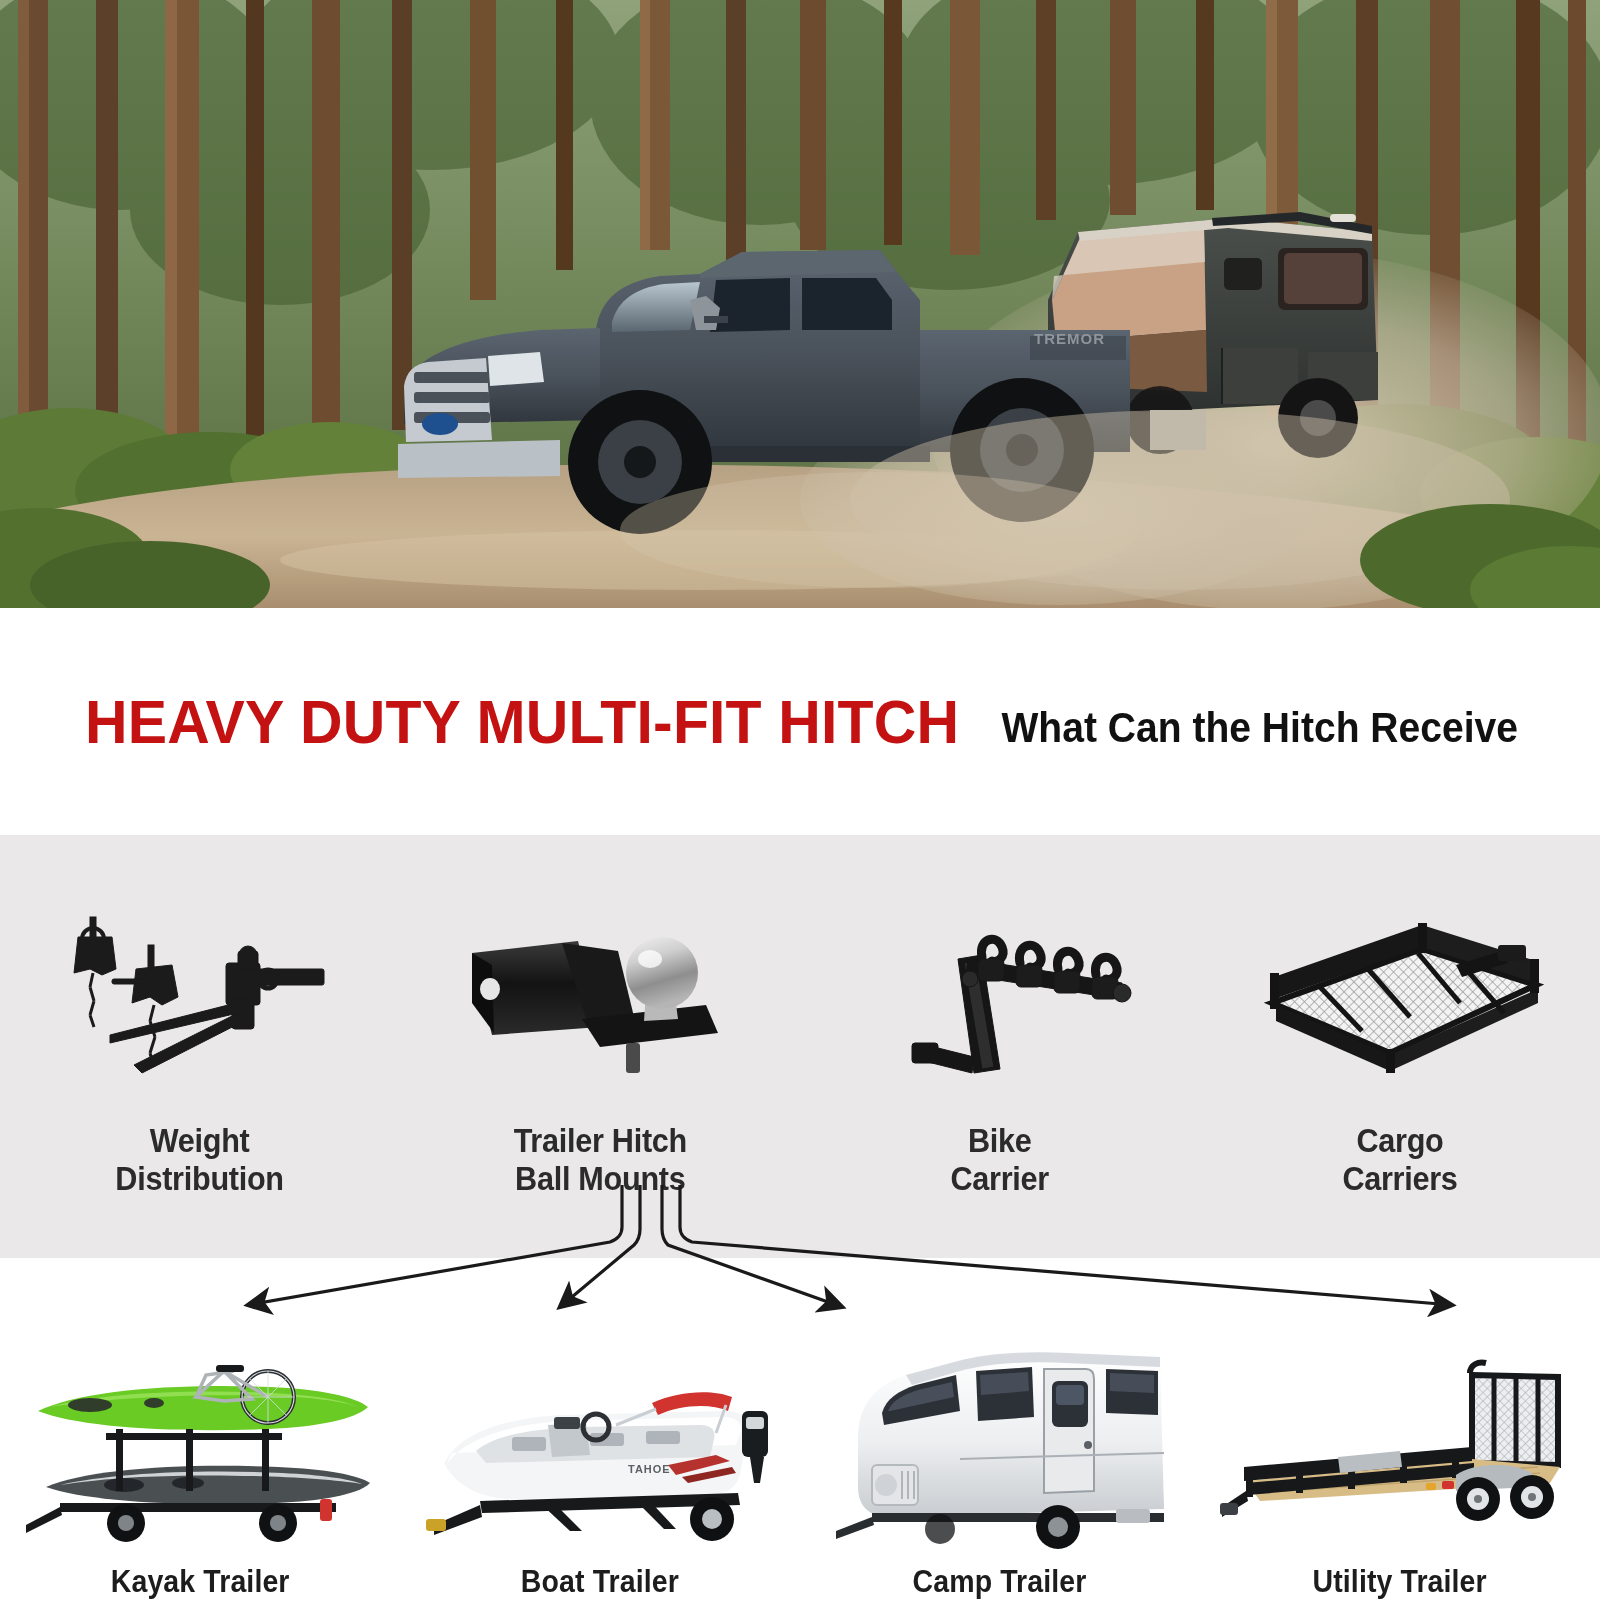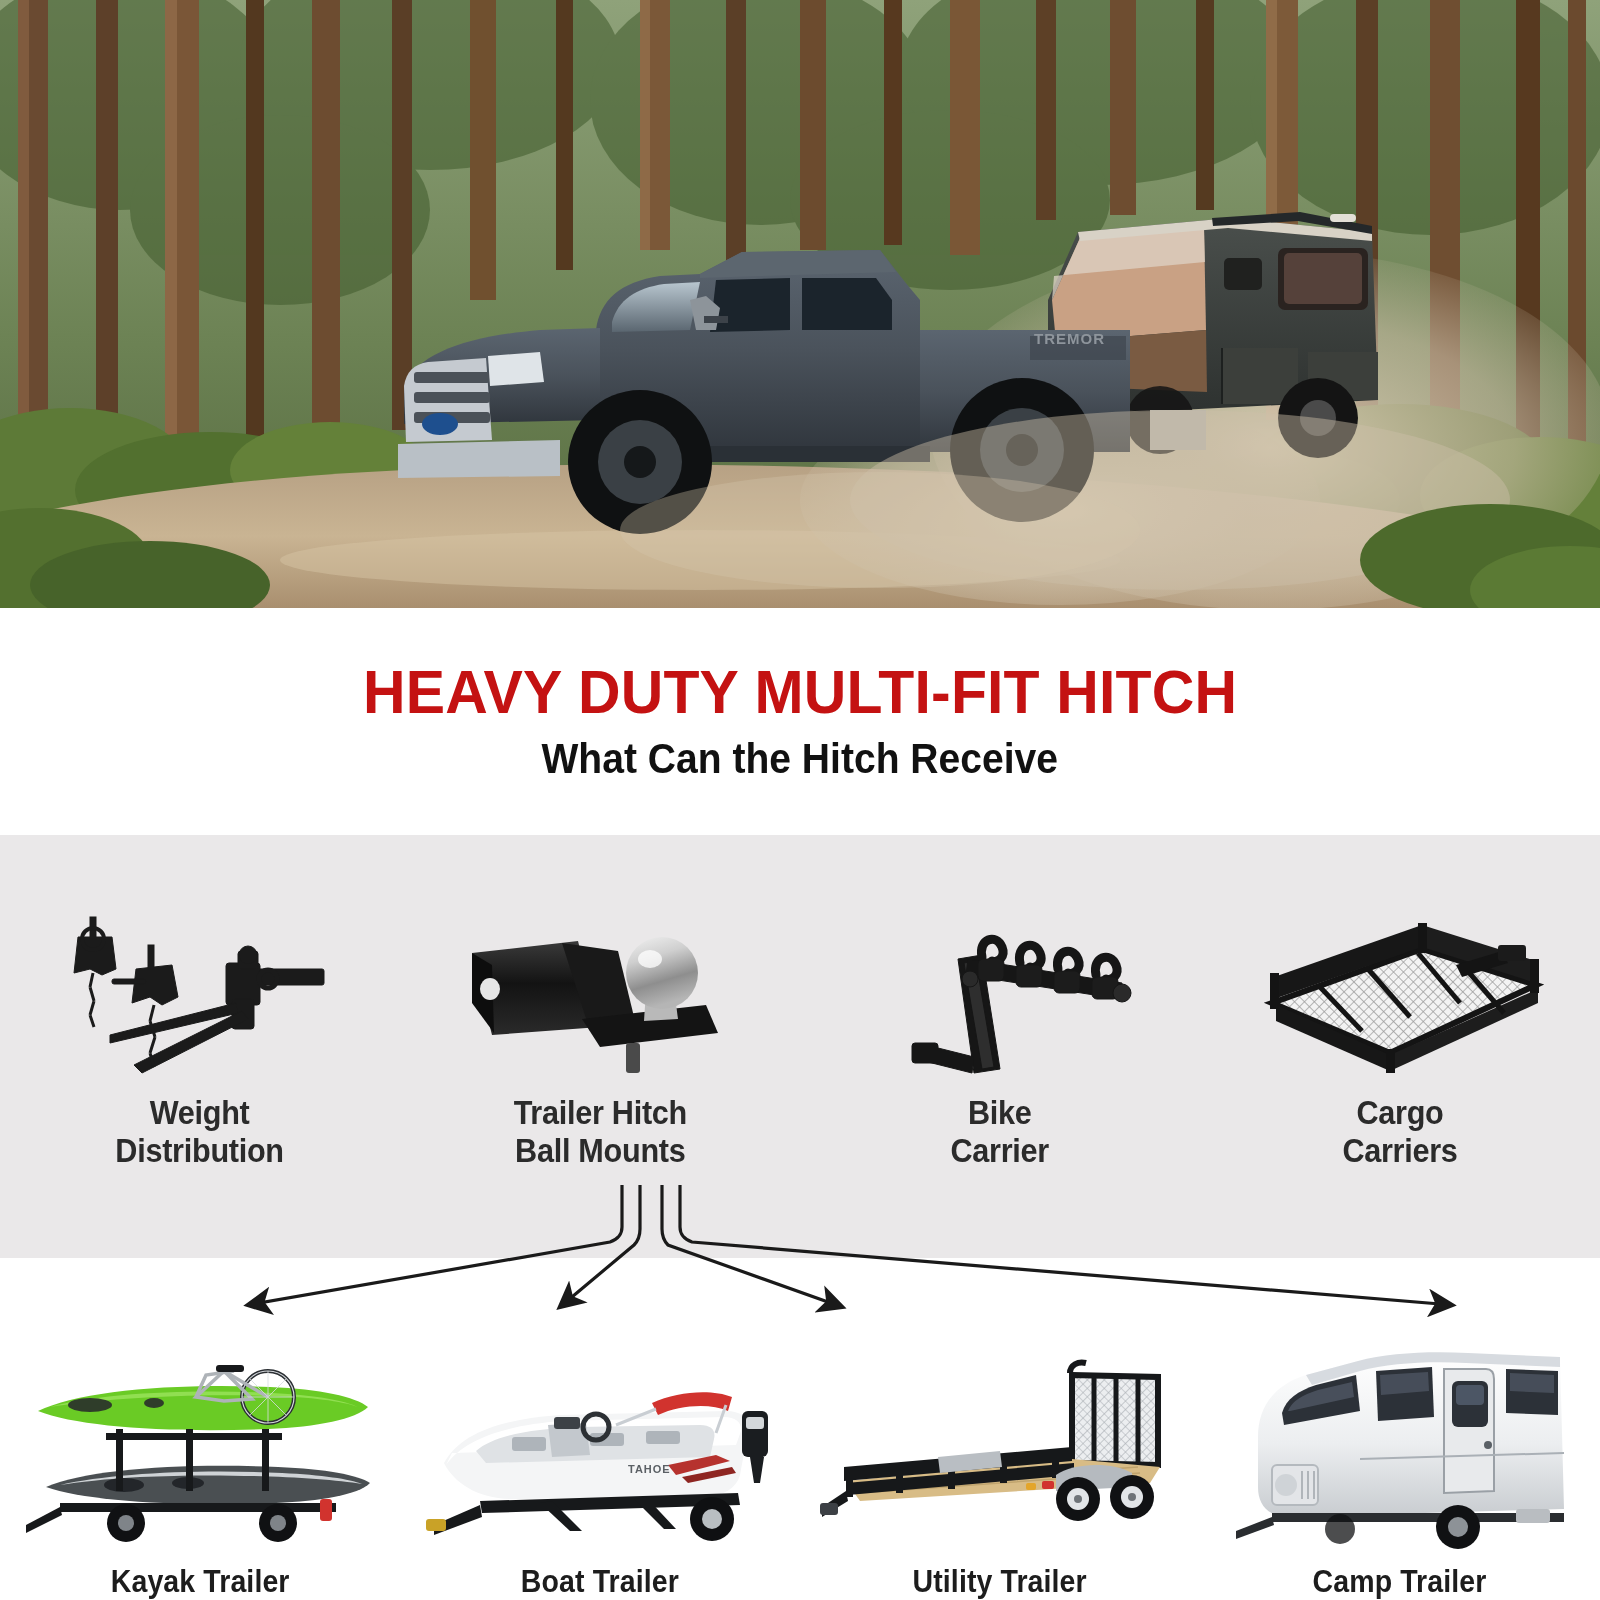--- a/index.html
+++ b/index.html
@@ -12,21 +12,21 @@
   .page { position: relative; width: 1600px; height: 1600px; }
 
   
   .hero { position: relative; width: 1600px; height: 608px; overflow: hidden; background: #a21caf; }
   .hero svg { display: block; width: 1600px; height: 608px; }
 
   
   .titleblock {
     position: relative; width: 1600px; height: 227px;
     background: #ffffff;
-    display: flex; flex-direction: column;
+    display: flex; 
     align-items: center; justify-content: center;
   }
   .title-main {
     font-family: "Liberation Sans Narrow", "Liberation Sans", sans-serif;
     font-weight: 700; font-size: 62px; letter-spacing: 0.2px;
     color: #C41212; line-height: 1.02;
     transform: scaleX(0.95); transform-origin: center;
     white-space: nowrap;
   }
   .title-sub {
@@ -42,20 +42,21 @@
     background: #EAE8E9;
   }
   .acc-row {
     position: absolute; left: 0; top: 0; width: 1600px; height: 423px;
     display: flex; align-items: flex-start;
   }
   .acc-cell {
     flex: 1 1 25%; height: 100%;
     display: flex; flex-direction: column; align-items: center;
     padding-top: 72px;
+    gap: 28px;
   }
   .acc-art { width: 300px; height: 172px; display: block; }
   .acc-label {
     margin-top: 14px; text-align: center;
     font-family: "Liberation Sans Narrow", "Liberation Sans", sans-serif;
     font-weight: 700; font-size: 34px; color: #2b2b2b;
     line-height: 1.12; letter-spacing: -0.3px;
     transform: scaleX(0.9); transform-origin: center top;
     white-space: pre-line;
   }
@@ -528,20 +529,66 @@
           <circle cx="292" cy="178" r="22" fill="#0f1012"></circle>
           <circle cx="292" cy="178" r="10" fill="#b9bec2"></circle>
           <rect x="6" y="178" width="20" height="12" rx="3" fill="#c9a227"></rect>
         </svg>
         <div class="trl-label">Boat Trailer</div>
       </div>
 
       <div class="trl-cell">
         <svg class="trl-art" viewBox="0 0 360 215">
           <defs>
+            <linearGradient id="camperBody" x1="0" y1="0" x2="0" y2="1">
+              <stop offset="0" stop-color="#ffffff"></stop>
+              <stop offset="0.55" stop-color="#eceef0"></stop>
+              <stop offset="1" stop-color="#c8ccd0"></stop>
+            </linearGradient>
+          </defs>
+
+          <path d="M38,96 C38,66 54,44 86,34 L138,20 C168,12 208,10 248,12 L340,16 L344,168 L70,176 C48,176 38,164 38,146 Z" fill="url(#camperBody)"></path>
+
+          <path d="M86,34 L138,20 C168,12 208,10 248,12 L340,16 L340,26 L246,22 C208,20 170,22 140,30 L92,44 Z" fill="#d7dbe0"></path>
+
+          <path d="M62,72 C66,58 78,50 96,44 L136,34 L140,70 L64,84 Z" fill="#2c3138"></path>
+          <path d="M68,70 C72,60 82,54 98,49 L132,41 L134,56 L70,70 Z" fill="#4d5561" opacity="0.85"></path>
+
+          <path d="M156,30 L212,26 L214,76 L158,80 Z" fill="#2c3138"></path>
+          <path d="M160,34 L208,31 L209,50 L161,54 Z" fill="#4d5561" opacity="0.8"></path>
+
+          <path d="M224,28 L266,28 C272,28 274,32 274,38 L274,150 L224,152 Z" fill="#e8eaec" stroke="#9aa0a6" stroke-width="2"></path>
+          <rect x="232" y="40" width="36" height="46" rx="6" fill="#2c3138"></rect>
+          <rect x="236" y="44" width="28" height="20" rx="4" fill="#556070" opacity="0.8"></rect>
+          <circle cx="268" cy="104" r="4" fill="#5a6066"></circle>
+
+          <path d="M286,28 L338,30 L338,74 L286,72 Z" fill="#2c3138"></path>
+          <path d="M290,32 L334,34 L334,52 L290,50 Z" fill="#4d5561" opacity="0.8"></path>
+
+          <rect x="52" y="124" width="46" height="40" rx="5" fill="#e3e5e8" stroke="#b4b9be" stroke-width="2"></rect>
+          <circle cx="66" cy="144" r="11" fill="#cfd3d7"></circle>
+          <g stroke="#b0b5ba" stroke-width="2">
+            <path d="M82,130 L82,158 M88,130 L88,158 M94,130 L94,158"></path>
+          </g>
+
+          <path d="M140,118 L344,112" stroke="#aab0b6" stroke-width="2" fill="none"></path>
+
+          <rect x="52" y="172" width="292" height="9" fill="#2a2d30"></rect>
+          <path d="M52,176 L16,190 L16,198 L54,184 Z" fill="#2a2d30"></path>
+          <circle cx="238" cy="186" r="22" fill="#101113"></circle>
+          <circle cx="238" cy="186" r="10" fill="#8d9297"></circle>
+          <circle cx="120" cy="188" r="15" fill="#101113" opacity="0.75"></circle>
+          <rect x="296" y="168" width="34" height="14" rx="3" fill="#b9bdc1"></rect>
+        </svg>
+        <div class="trl-label">Camp Trailer</div>
+      </div>
+
+      <div class="trl-cell">
+        <svg class="trl-art" viewBox="0 0 360 215">
+          <defs>
             <pattern id="gateMesh" width="6" height="6" patternUnits="userSpaceOnUse" patternTransform="rotate(45)">
               <rect width="6" height="6" fill="#eceef0"></rect>
               <path d="M0,0 L0,6 M0,0 L6,0" stroke="#a8adb2" stroke-width="1.2"></path>
             </pattern>
           </defs>
 
           <path d="M252,34 L338,36 L338,124 L252,122 Z" fill="url(#gateMesh)" stroke="#16181a" stroke-width="6"></path>
           <g stroke="#16181a" stroke-width="5">
             <path d="M274,36 L274,122 M296,36 L296,122 M318,37 L318,123"></path>
           </g>
@@ -574,62 +621,16 @@
           <circle cx="312" cy="156" r="22" fill="#101113"></circle>
           <circle cx="312" cy="156" r="11" fill="#e2e5e8"></circle>
           <circle cx="312" cy="156" r="4" fill="#6f7479"></circle>
 
           <rect x="222" y="140" width="12" height="8" rx="2" fill="#D1332E"></rect>
           <rect x="206" y="142" width="10" height="7" rx="2" fill="#E3A52B"></rect>
         </svg>
         <div class="trl-label">Utility Trailer</div>
       </div>
 
-      <div class="trl-cell">
-        <svg class="trl-art" viewBox="0 0 360 215">
-          <defs>
-            <linearGradient id="camperBody" x1="0" y1="0" x2="0" y2="1">
-              <stop offset="0" stop-color="#ffffff"></stop>
-              <stop offset="0.55" stop-color="#eceef0"></stop>
-              <stop offset="1" stop-color="#c8ccd0"></stop>
-            </linearGradient>
-          </defs>
-
-          <path d="M38,96 C38,66 54,44 86,34 L138,20 C168,12 208,10 248,12 L340,16 L344,168 L70,176 C48,176 38,164 38,146 Z" fill="url(#camperBody)"></path>
-
-          <path d="M86,34 L138,20 C168,12 208,10 248,12 L340,16 L340,26 L246,22 C208,20 170,22 140,30 L92,44 Z" fill="#d7dbe0"></path>
-
-          <path d="M62,72 C66,58 78,50 96,44 L136,34 L140,70 L64,84 Z" fill="#2c3138"></path>
-          <path d="M68,70 C72,60 82,54 98,49 L132,41 L134,56 L70,70 Z" fill="#4d5561" opacity="0.85"></path>
-
-          <path d="M156,30 L212,26 L214,76 L158,80 Z" fill="#2c3138"></path>
-          <path d="M160,34 L208,31 L209,50 L161,54 Z" fill="#4d5561" opacity="0.8"></path>
-
-          <path d="M224,28 L266,28 C272,28 274,32 274,38 L274,150 L224,152 Z" fill="#e8eaec" stroke="#9aa0a6" stroke-width="2"></path>
-          <rect x="232" y="40" width="36" height="46" rx="6" fill="#2c3138"></rect>
-          <rect x="236" y="44" width="28" height="20" rx="4" fill="#556070" opacity="0.8"></rect>
-          <circle cx="268" cy="104" r="4" fill="#5a6066"></circle>
-
-          <path d="M286,28 L338,30 L338,74 L286,72 Z" fill="#2c3138"></path>
-          <path d="M290,32 L334,34 L334,52 L290,50 Z" fill="#4d5561" opacity="0.8"></path>
-
-          <rect x="52" y="124" width="46" height="40" rx="5" fill="#e3e5e8" stroke="#b4b9be" stroke-width="2"></rect>
-          <circle cx="66" cy="144" r="11" fill="#cfd3d7"></circle>
-          <g stroke="#b0b5ba" stroke-width="2">
-            <path d="M82,130 L82,158 M88,130 L88,158 M94,130 L94,158"></path>
-          </g>
-
-          <path d="M140,118 L344,112" stroke="#aab0b6" stroke-width="2" fill="none"></path>
-
-          <rect x="52" y="172" width="292" height="9" fill="#2a2d30"></rect>
-          <path d="M52,176 L16,190 L16,198 L54,184 Z" fill="#2a2d30"></path>
-          <circle cx="238" cy="186" r="22" fill="#101113"></circle>
-          <circle cx="238" cy="186" r="10" fill="#8d9297"></circle>
-          <circle cx="120" cy="188" r="15" fill="#101113" opacity="0.75"></circle>
-          <rect x="296" y="168" width="34" height="14" rx="3" fill="#b9bdc1"></rect>
-        </svg>
-        <div class="trl-label">Camp Trailer</div>
-      </div>
-
     </div>
   </div>
 
 </div>
 
 </body></html>

